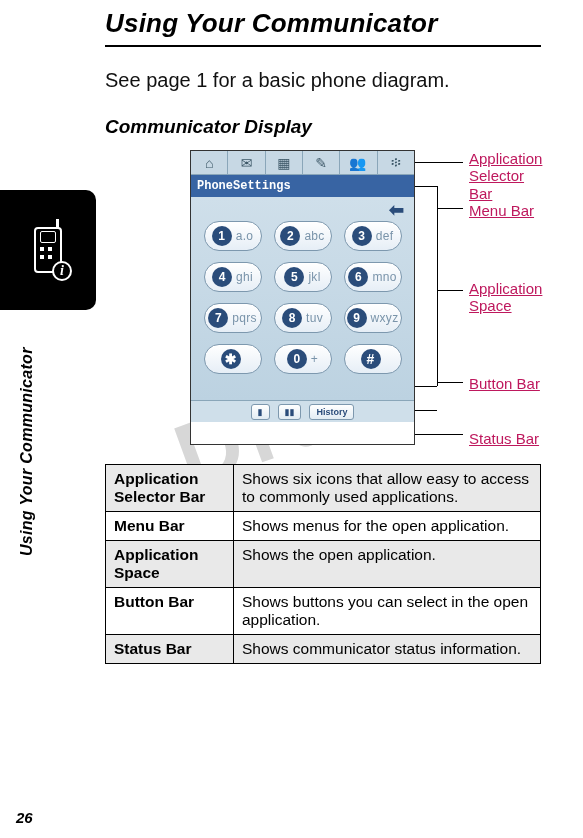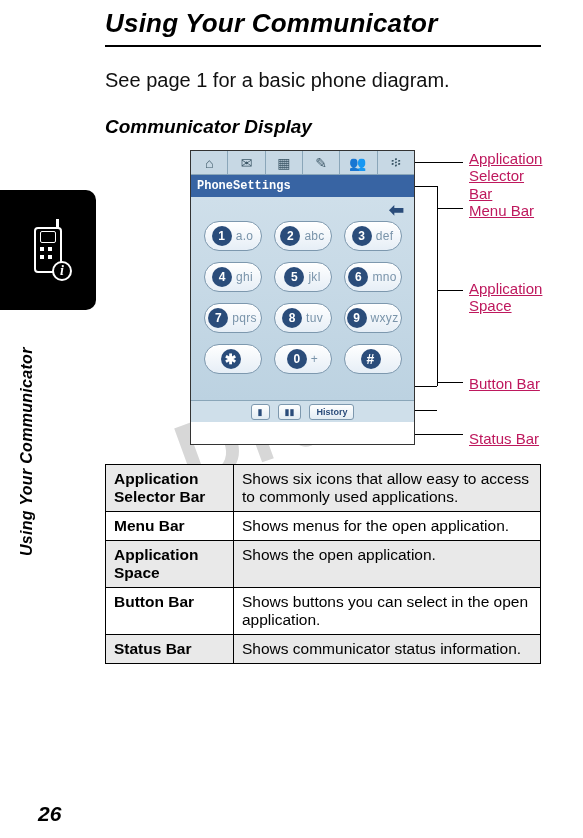--- a/index.html
+++ b/index.html
@@ -198,22 +198,22 @@
     width: 100%; border-collapse: collapse; margin-top:6px;
     font-size:15.5px;
   }
   table.defs td {
     border:1px solid #000; padding:5px 8px; vertical-align:top;
   }
   table.defs td.term { font-weight:700; width:128px; }
   table.defs tr.shade td { background:#e9e9e9; }
 
   .pagenum {
-    position:absolute; left:38px; bottom:12px; font-weight:700; font-style:italic;
-    font-size:21px;
+    position:absolute; left:16px; bottom:12px; font-weight:700; font-style:italic;
+    font-size:15px;
   }
 </style>
 </head>
 <body>
 
 <div class="watermark">Draft</div>
 
 <div class="page">
 
   <h1 class="title">Using Your Communicator</h1>

